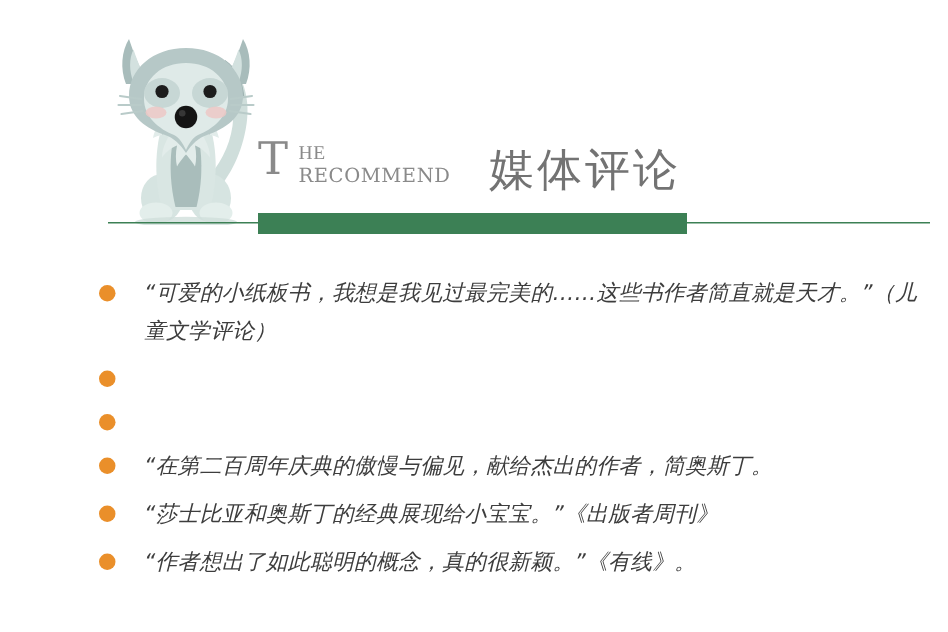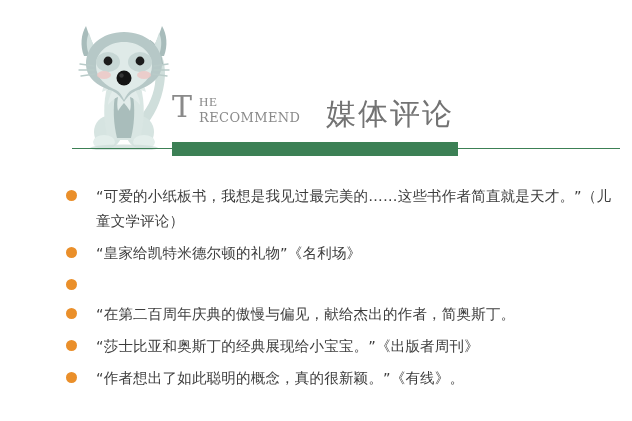--- a/index.html
+++ b/index.html
@@ -114,20 +114,21 @@
     top: 184px;
     width: 632px;
   }
   .quote-item {
     position: relative;
     display: flex;
     align-items: flex-start;
     padding: 0 12px 0 66px;
     margin-bottom: 7px;
     min-height: 22px;
+    font-style: italic;
   }
   .quote-bullet {
     position: absolute;
     left: 66px;
     top: 6px;
     width: 11px;
     height: 11px;
     border-radius: 50%;
     background: #ea8f2a;
   }
@@ -218,21 +219,20 @@
 
   <div class="quote-list">
 
     <div class="quote-item">
       <span class="quote-bullet"></span>
       <span class="quote-text">“可爱的小纸板书，我想是我见过最完美的……这些书作者简直就是天才。”（儿童文学评论）</span>
     </div>
 
     <div class="quote-item">
       <span class="quote-bullet"></span>
-      <span class="quote-text">“皇家给凯特米德尔顿的礼物”《名利场》</span>
     </div>
 
     <div class="quote-item">
       <span class="quote-bullet"></span>
     </div>
 
 
     <div class="quote-item">
       <span class="quote-bullet"></span>
       <span class="quote-text">“在第二百周年庆典的傲慢与偏见，献给杰出的作者，简奥斯丁。</span>

